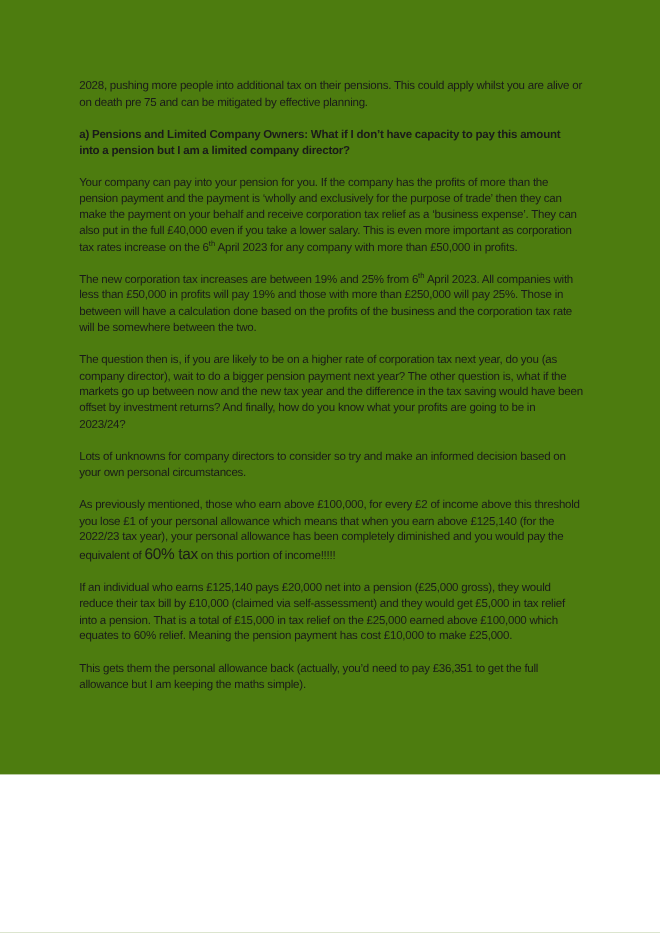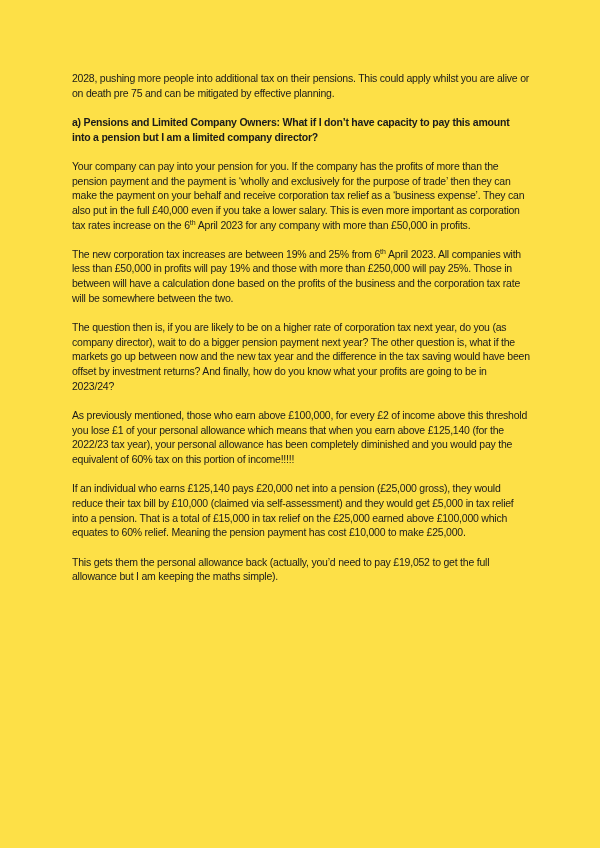--- a/index.html
+++ b/index.html
@@ -8,22 +8,22 @@
   }
   body {
     width: 600px;
     height: 848px;
     background: #ffffff;
     overflow: hidden;
   }
   .page {
     position: relative;
     width: 600px;
-    height: 848px;
-    background: #fde047;
+    height: 704px;
+    background: #4d7c0f;
   }
   .content {
     position: absolute;
     left: 72px;
     top: 71px;
     width: 458px;
     font-family: "Liberation Sans", "DejaVu Sans", sans-serif;
     font-size: 10.5px;
     letter-spacing: -0.22px;
     line-height: 14.65px;
@@ -36,44 +36,45 @@
   .bold {
     font-weight: bold;
   }
   sup.ord {
     font-size: 7px;
     line-height: 0;
     vertical-align: super;
     letter-spacing: 0;
   }
   .big {
-    font-size: 11px;
+    font-size: 14px;
     letter-spacing: -0.3px;
   }
 </style>
 </head>
 <body>
 
 <div class="page">
   <div class="content">
 
     <p class="para">2028, pushing more people into additional tax on their pensions. This could apply whilst you are alive or on death pre 75 and can be mitigated by effective planning.</p>
 
 
     <p class="para bold">a) Pensions and Limited Company Owners: What if I don’t have capacity to pay this amount into a pension but I am a limited company director?</p>
 
     <p class="para"><span>Your company can pay into your pension for you. If the company has the profits of more than the pension payment and the payment is ‘wholly and exclusively for the purpose of trade’ then they can make the payment on your behalf and receive corporation tax relief as a ‘business expense’. They can also put in the full £40,000 even if you take a lower salary. This is even more important as corporation tax rates increase on the 6</span><sup class="ord">th</sup><span> April 2023 for any company with more than £50,000 in profits.</span></p>
 
     <p class="para"><span>The new corporation tax increases are between 19% and 25% from 6</span><sup class="ord">th</sup><span> April 2023. All companies with less than £50,000 in profits will pay 19% and those with more than £250,000 will pay 25%. Those in between will have a calculation done based on the profits of the business and the corporation tax rate will be somewhere between the two.</span></p>
 
     <p class="para">The question then is, if you are likely to be on a higher rate of corporation tax next year, do you (as company director), wait to do a bigger pension payment next year? The other question is, what if the markets go up between now and the new tax year and the difference in the tax saving would have been offset by investment returns? And finally, how do you know what your profits are going to be in 2023/24?</p>
 
+    <p class="para">Lots of unknowns for company directors to consider so try and make an informed decision based on your own personal circumstances.</p>
 
 
     <p class="para"><span>As previously mentioned, those who earn above £100,000, for every £2 of income above this threshold you lose £1 of your personal allowance which means that when you earn above £125,140 (for the 2022/23 tax year), your personal allowance has been completely diminished and you would pay the equivalent of </span><span class="big">60% tax</span><span> on this portion of income!!!!!</span></p>
 
 
     <p class="para">If an individual who earns £125,140 pays £20,000 net into a pension (£25,000 gross), they would reduce their tax bill by £10,000 (claimed via self-assessment) and they would get £5,000 in tax relief into a pension. That is a total of £15,000 in tax relief on the £25,000 earned above £100,000 which equates to 60% relief. Meaning the pension payment has cost £10,000 to make £25,000.</p>
 
-    <p class="para">This gets them the personal allowance back (actually, you’d need to pay £19,052 to get the full allowance but I am keeping the maths simple).</p>
+    <p class="para">This gets them the personal allowance back (actually, you’d need to pay £36,351 to get the full allowance but I am keeping the maths simple).</p>
 
   </div>
 </div>
 
 </body></html>

